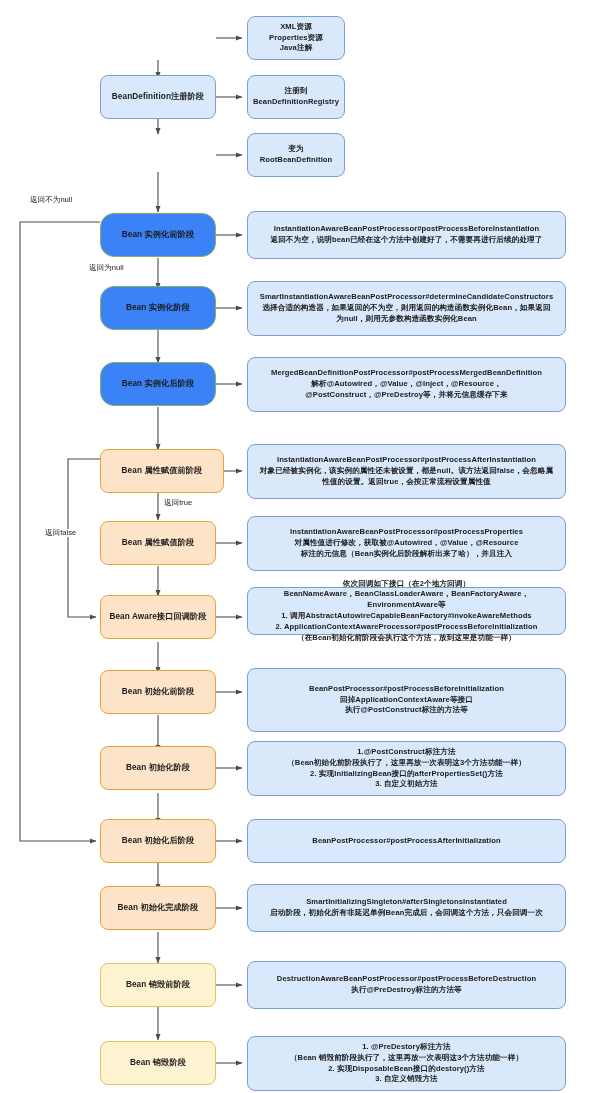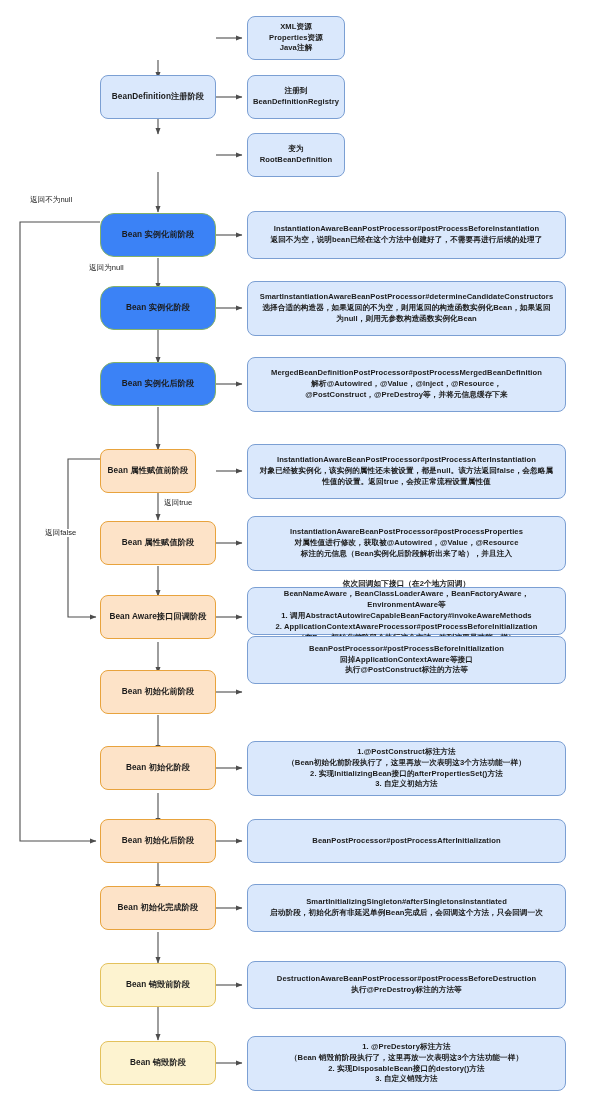--- a/index.html
+++ b/index.html
@@ -115,21 +115,21 @@
       <path d="M100,459 L68,459 L68,617 L96,617"></path>
     </g>
   </svg>
 
   <div class="node stage fill-blue" style="left:100px;top:75px;width:116px;height:44px;">BeanDefinition注册阶段</div>
 
   <div class="node stage fill-green" style="left:100px;top:213px;width:116px;height:44px;">Bean 实例化前阶段</div>
   <div class="node stage fill-green" style="left:100px;top:286px;width:116px;height:44px;">Bean 实例化阶段</div>
   <div class="node stage fill-green" style="left:100px;top:362px;width:116px;height:44px;">Bean 实例化后阶段</div>
 
-  <div class="node stage fill-orange" style="left:100px;top:449px;width:96px;height:44px;">Bean 属性赋值前阶段</div>
+  <div class="node stage fill-orange" style="left:100px;top:449px;width:124px;height:44px;">Bean 属性赋值前阶段</div>
   <div class="node stage fill-orange" style="left:100px;top:521px;width:116px;height:44px;">Bean 属性赋值阶段</div>
   <div class="node stage fill-orange" style="left:100px;top:595px;width:116px;height:44px;">Bean Aware接口回调阶段</div>
   <div class="node stage fill-orange" style="left:100px;top:670px;width:116px;height:44px;">Bean 初始化前阶段</div>
   <div class="node stage fill-orange" style="left:100px;top:746px;width:116px;height:44px;">Bean 初始化阶段</div>
   <div class="node stage fill-orange" style="left:100px;top:819px;width:116px;height:44px;">Bean 初始化后阶段</div>
   <div class="node stage fill-orange" style="left:100px;top:886px;width:116px;height:44px;">Bean 初始化完成阶段</div>
 
   <div class="node stage fill-yellow" style="left:100px;top:963px;width:116px;height:44px;">Bean 销毁前阶段</div>
   <div class="node stage fill-yellow" style="left:100px;top:1041px;width:116px;height:44px;">Bean 销毁阶段</div>
 
@@ -154,21 +154,21 @@
 对象已经被实例化，该实例的属性还未被设置，都是null。该方法返回false，会忽略属
 性值的设置。返回true，会按正常流程设置属性值</div>
   <div class="node detail fill-blue" style="left:247px;top:516px;width:319px;height:55px;">InstantiationAwareBeanPostProcessor#postProcessProperties
 对属性值进行修改，获取被@Autowired，@Value，@Resource
 标注的元信息（Bean实例化后阶段解析出来了哈），并且注入</div>
   <div class="node detail fill-blue" style="left:247px;top:587px;width:319px;height:48px;">依次回调如下接口（在2个地方回调）
 BeanNameAware，BeanClassLoaderAware，BeanFactoryAware，EnvironmentAware等
 1. 调用AbstractAutowireCapableBeanFactory#invokeAwareMethods
 2. ApplicationContextAwareProcessor#postProcessBeforeInitialization
 （在Bean初始化前阶段会执行这个方法，放到这里是功能一样）</div>
-  <div class="node detail fill-blue" style="left:247px;top:636px;width:319px;height:48px;text-align:center;">BeanPostProcessor#postProcessBeforeInitialization
+  <div class="node detail fill-blue" style="left:247px;top:668px;width:319px;height:64px;text-align:center;">BeanPostProcessor#postProcessBeforeInitialization
 回掉ApplicationContextAware等接口
 执行@PostConstruct标注的方法等</div>
   <div class="node detail fill-blue" style="left:247px;top:741px;width:319px;height:55px;">1.@PostConstruct标注方法
 （Bean初始化前阶段执行了，这里再放一次表明这3个方法功能一样）
 2. 实现InitializingBean接口的afterPropertiesSet()方法
 3. 自定义初始方法</div>
   <div class="node detail fill-blue" style="left:247px;top:819px;width:319px;height:44px;">BeanPostProcessor#postProcessAfterInitialization</div>
   <div class="node detail fill-blue" style="left:247px;top:884px;width:319px;height:48px;">SmartInitializingSingleton#afterSingletonsInstantiated
 启动阶段，初始化所有非延迟单例Bean完成后，会回调这个方法，只会回调一次</div>
 

